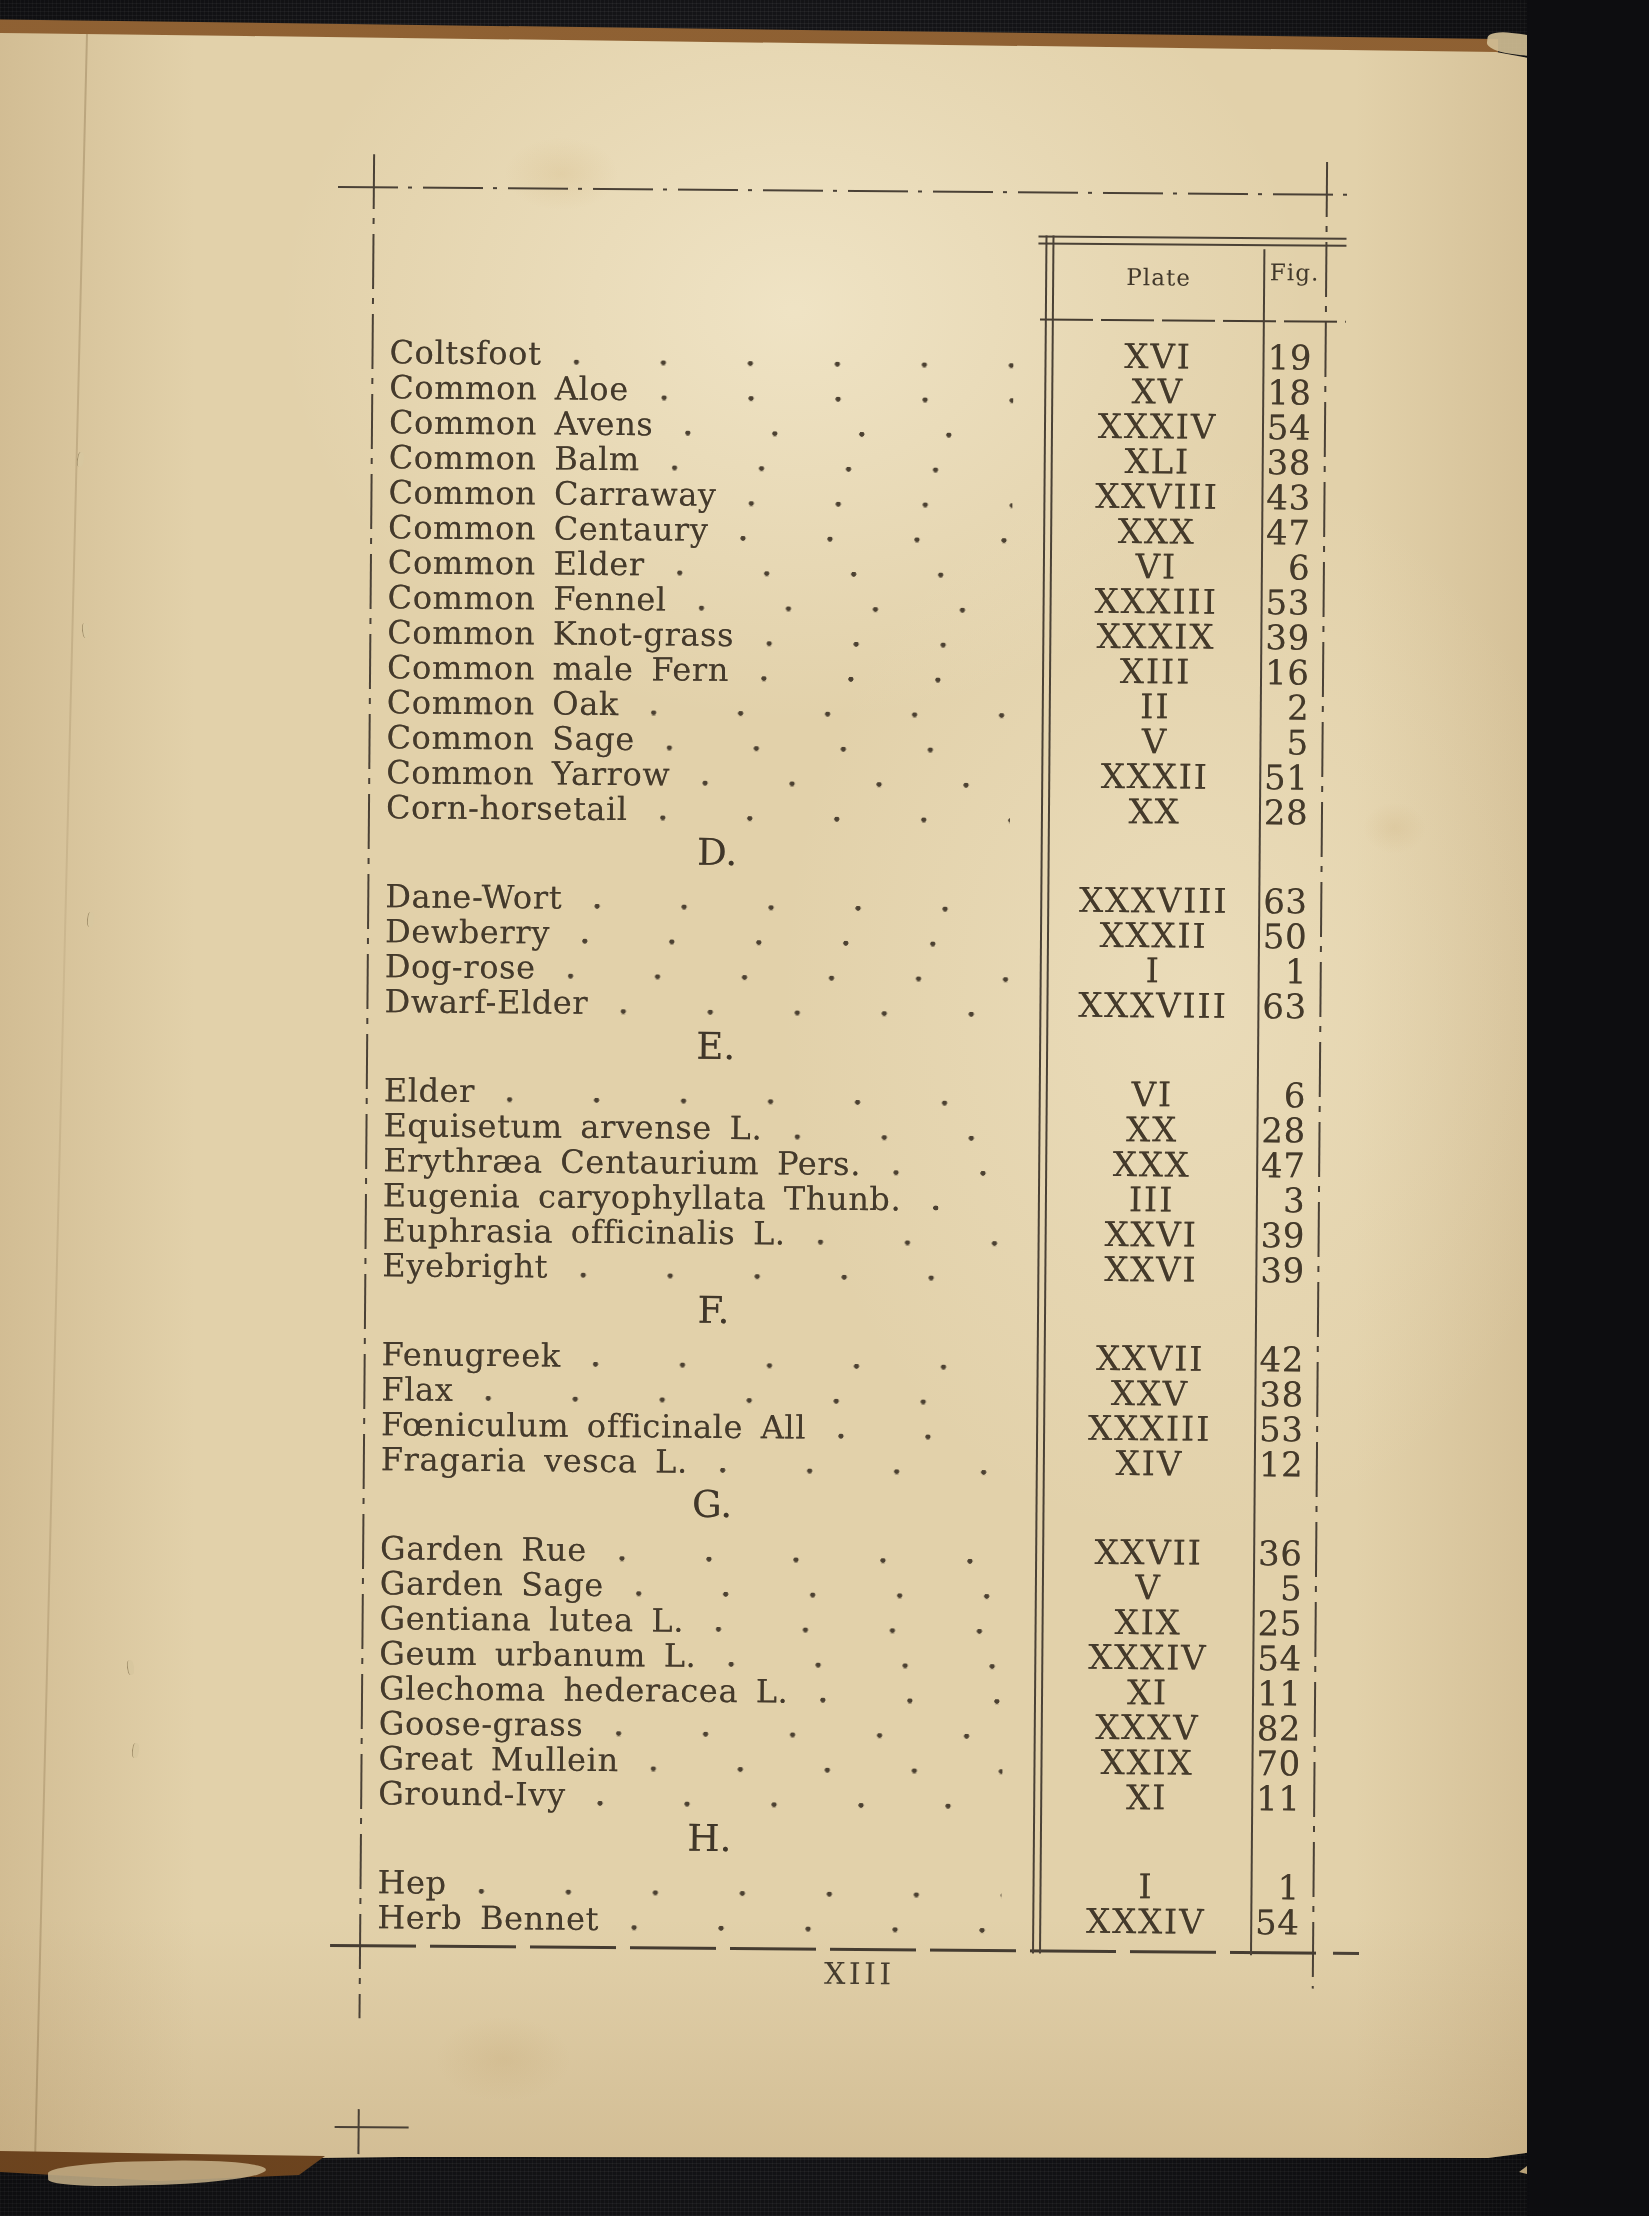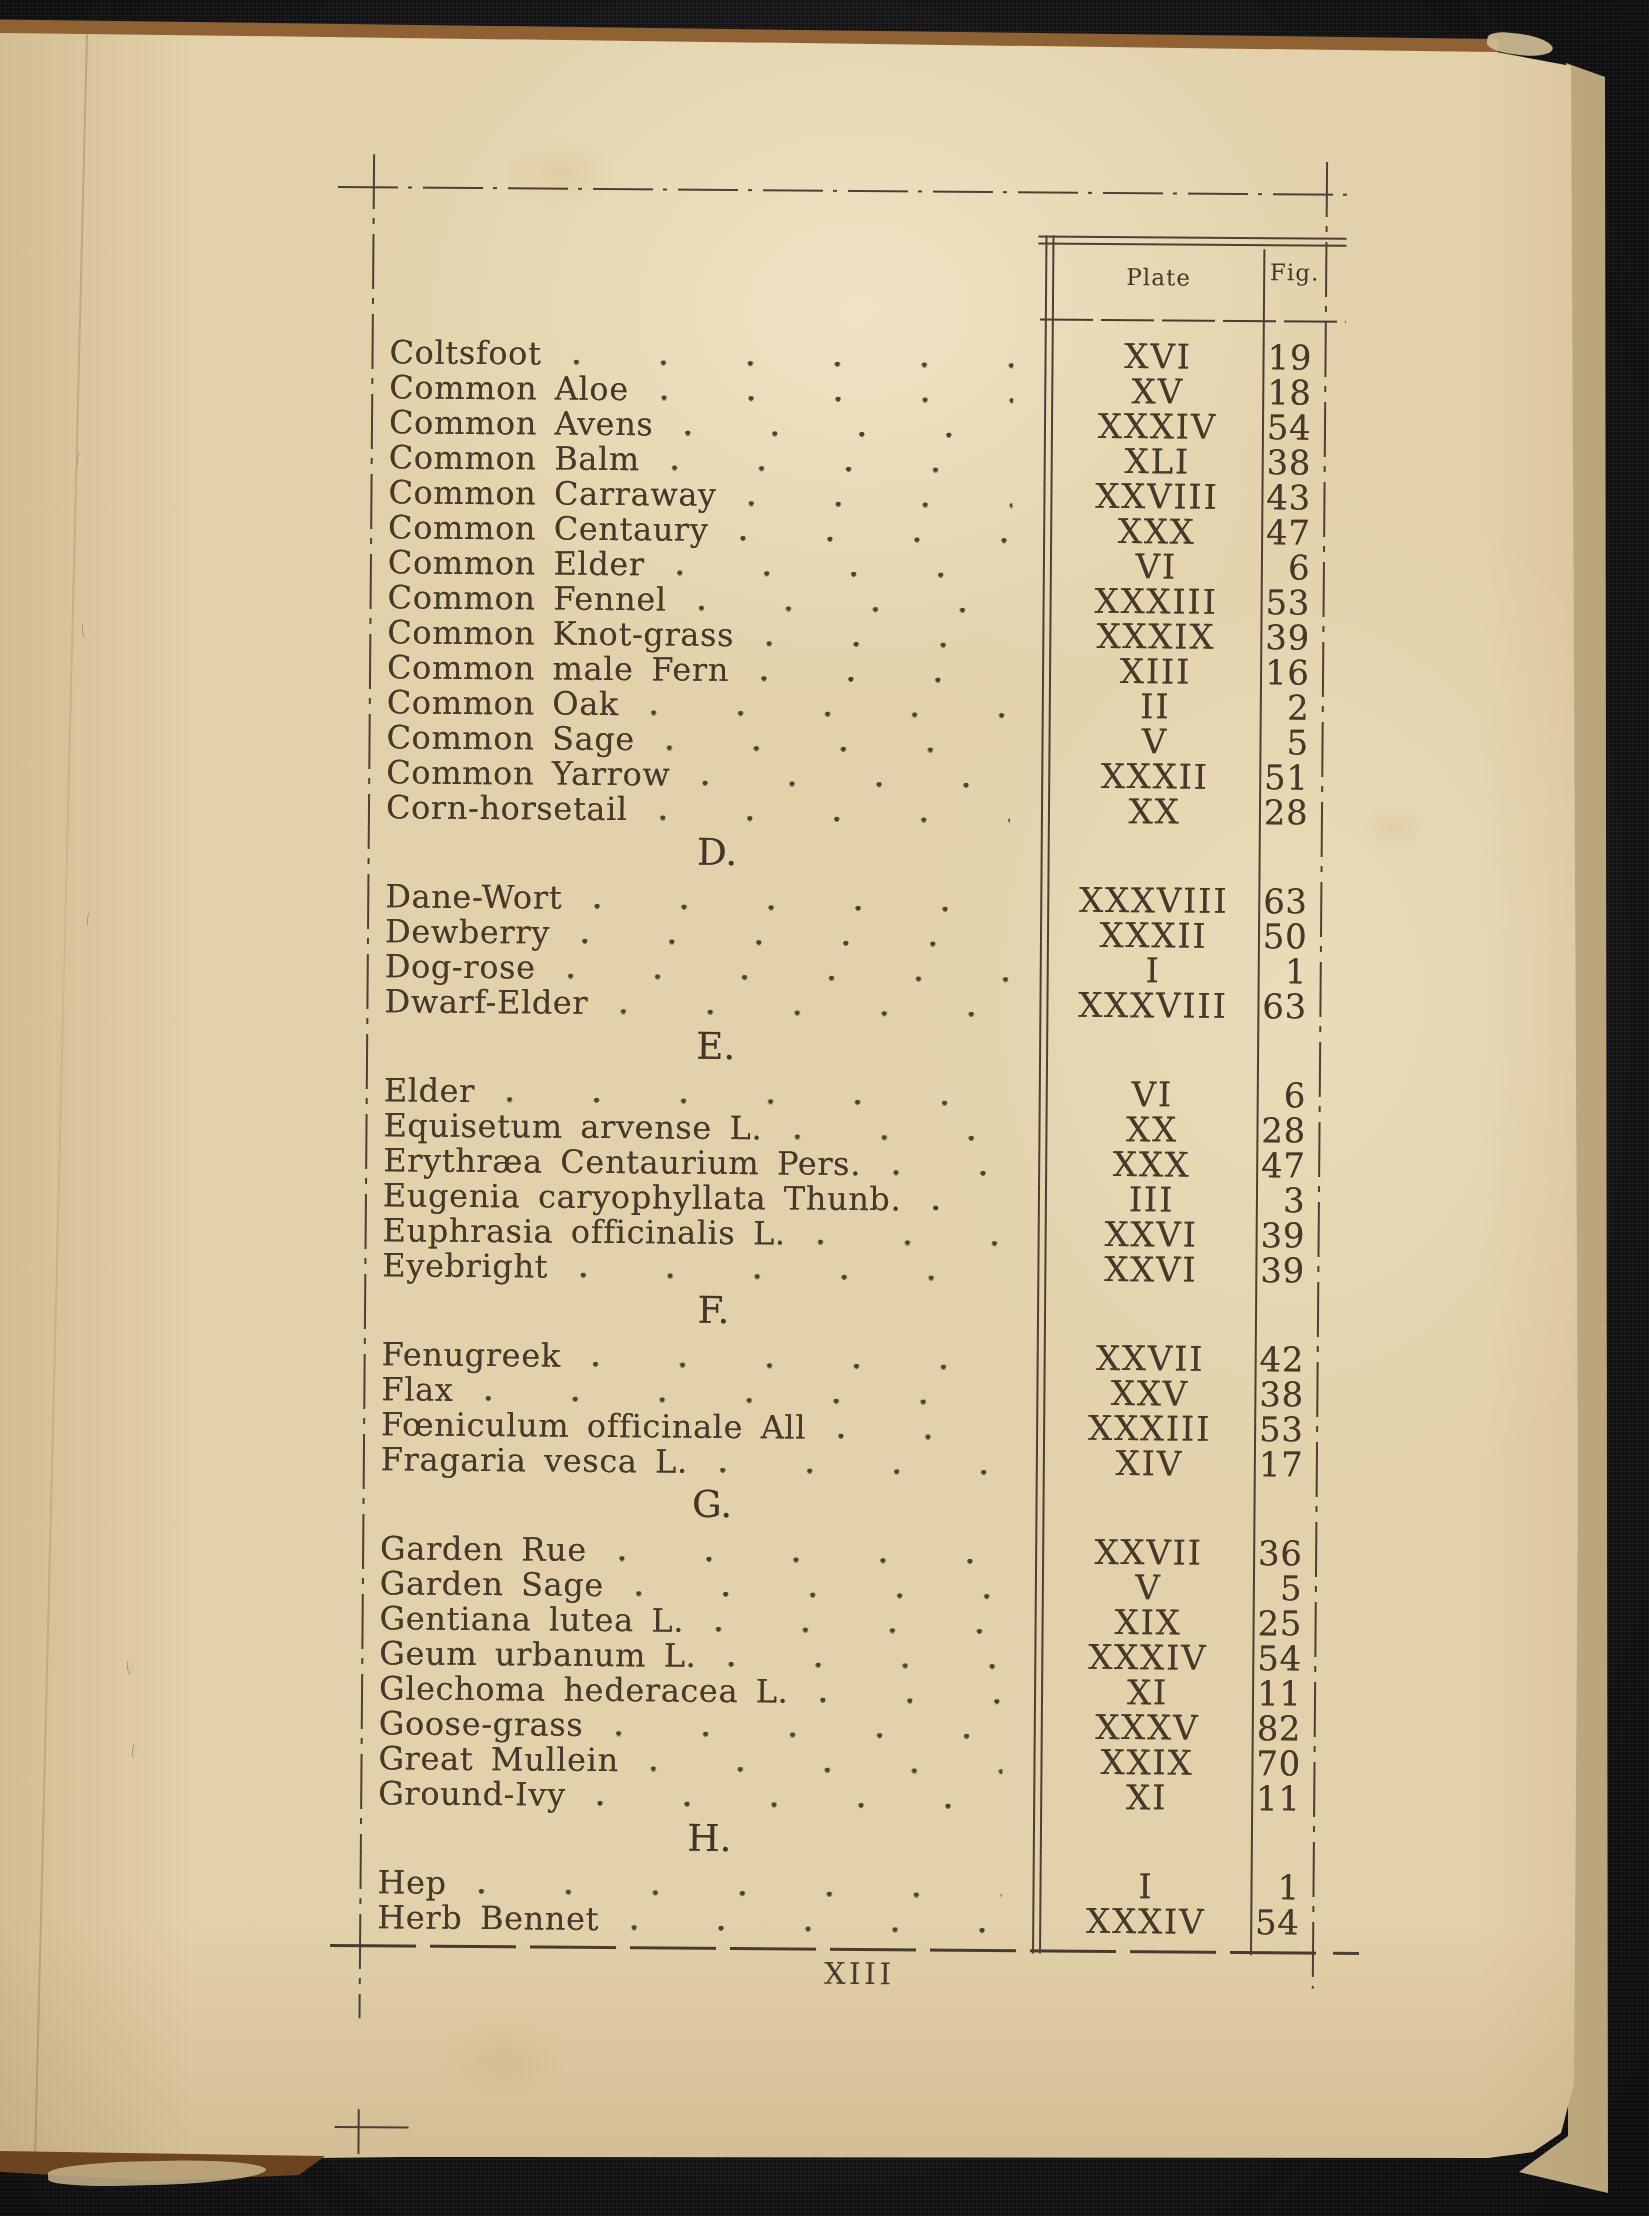--- a/index.html
+++ b/index.html
@@ -1,16 +1,16 @@
 <!DOCTYPE html>
 <html style="font-size:9.2px"><head>
 <meta charset="utf-8">
 <style>
   html,body{margin:0;padding:0;background:#0d0d10;}
-  #stage{position:relative;width:1649px;height:2216px;overflow:hidden;
+  #stage{position:relative;width:1527px;height:2216px;overflow:hidden;
          font-family:"DejaVu Serif","Liberation Serif",serif;}
 
   
   .fabric{position:absolute;inset:0;background-color:#141417;
     background-image:
       radial-gradient(ellipse at 48% 45%, rgba(255,255,255,0.05) 0%, rgba(0,0,0,0) 55%, rgba(0,0,0,0.35) 100%),
       repeating-linear-gradient(0deg, rgba(255,255,255,0.05) 0 1.1px, rgba(0,0,0,0) 1.1px 4px),
       repeating-linear-gradient(90deg, rgba(255,255,255,0.04) 0 1.1px, rgba(0,0,0,0) 1.1px 4px);}
 
   
@@ -356,21 +356,21 @@
             </div>
             <div class="plate-cell">XXXIII</div>
             <div class="fig-cell">53</div>
           </div>
           <div class="row">
             <div class="name-cell">
               <span>Fragaria vesca L.</span>
               <div class="leader"></div>
             </div>
             <div class="plate-cell">XIV</div>
-            <div class="fig-cell">17</div>
+            <div class="fig-cell">12</div>
           </div>
           <div class="row section">
             <div class="letter-cell">G.</div>
             <div class="plate-cell"></div>
             <div class="fig-cell"></div>
           </div>
           <div class="row">
             <div class="name-cell">
               <span>Garden Rue</span>
               <div class="leader"></div>

